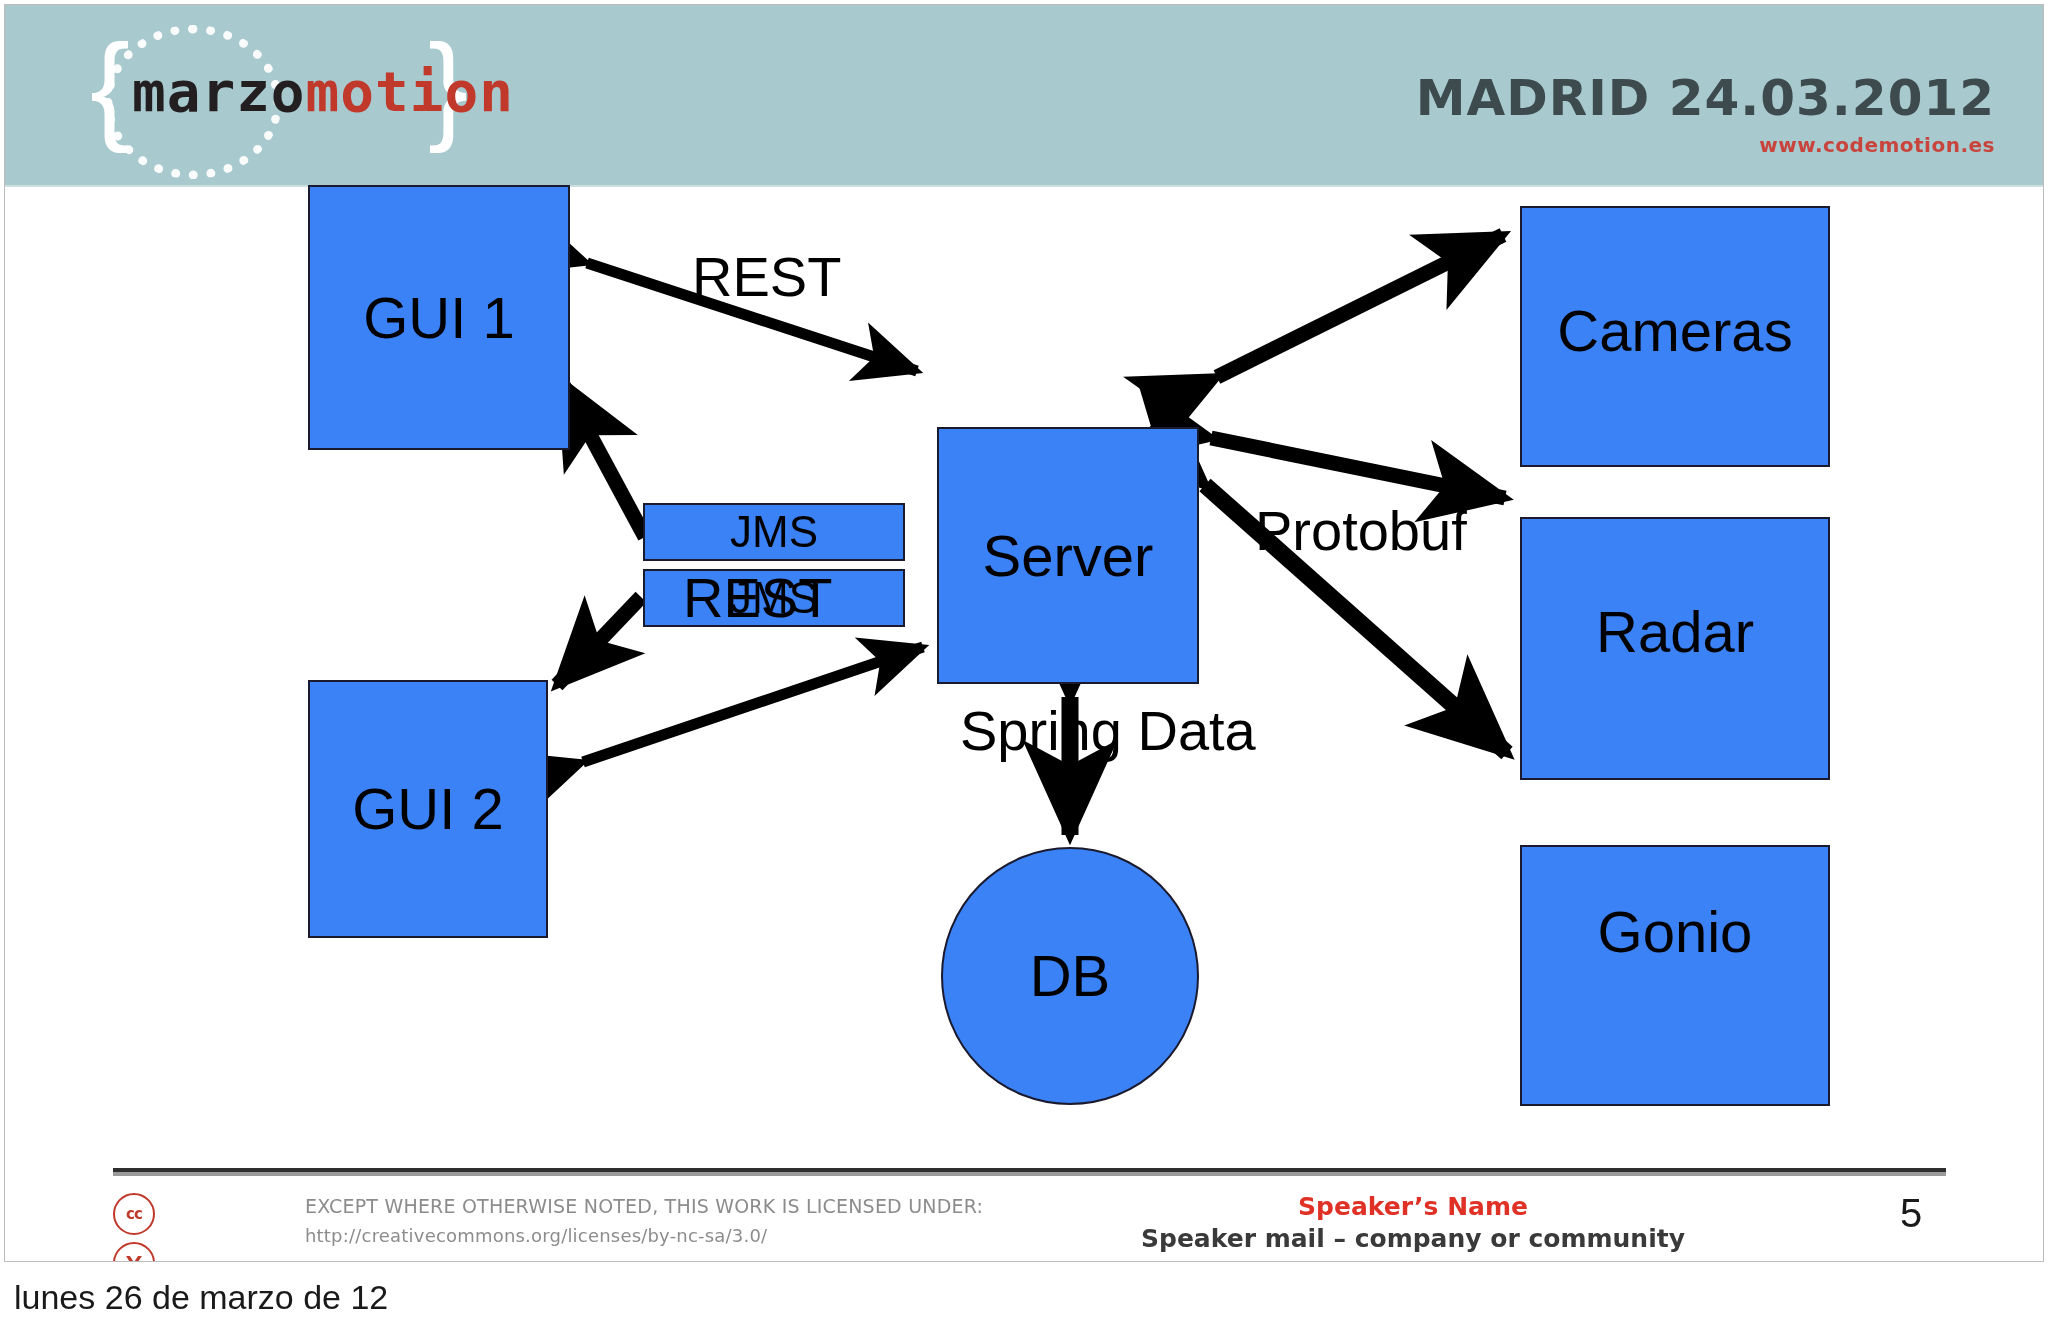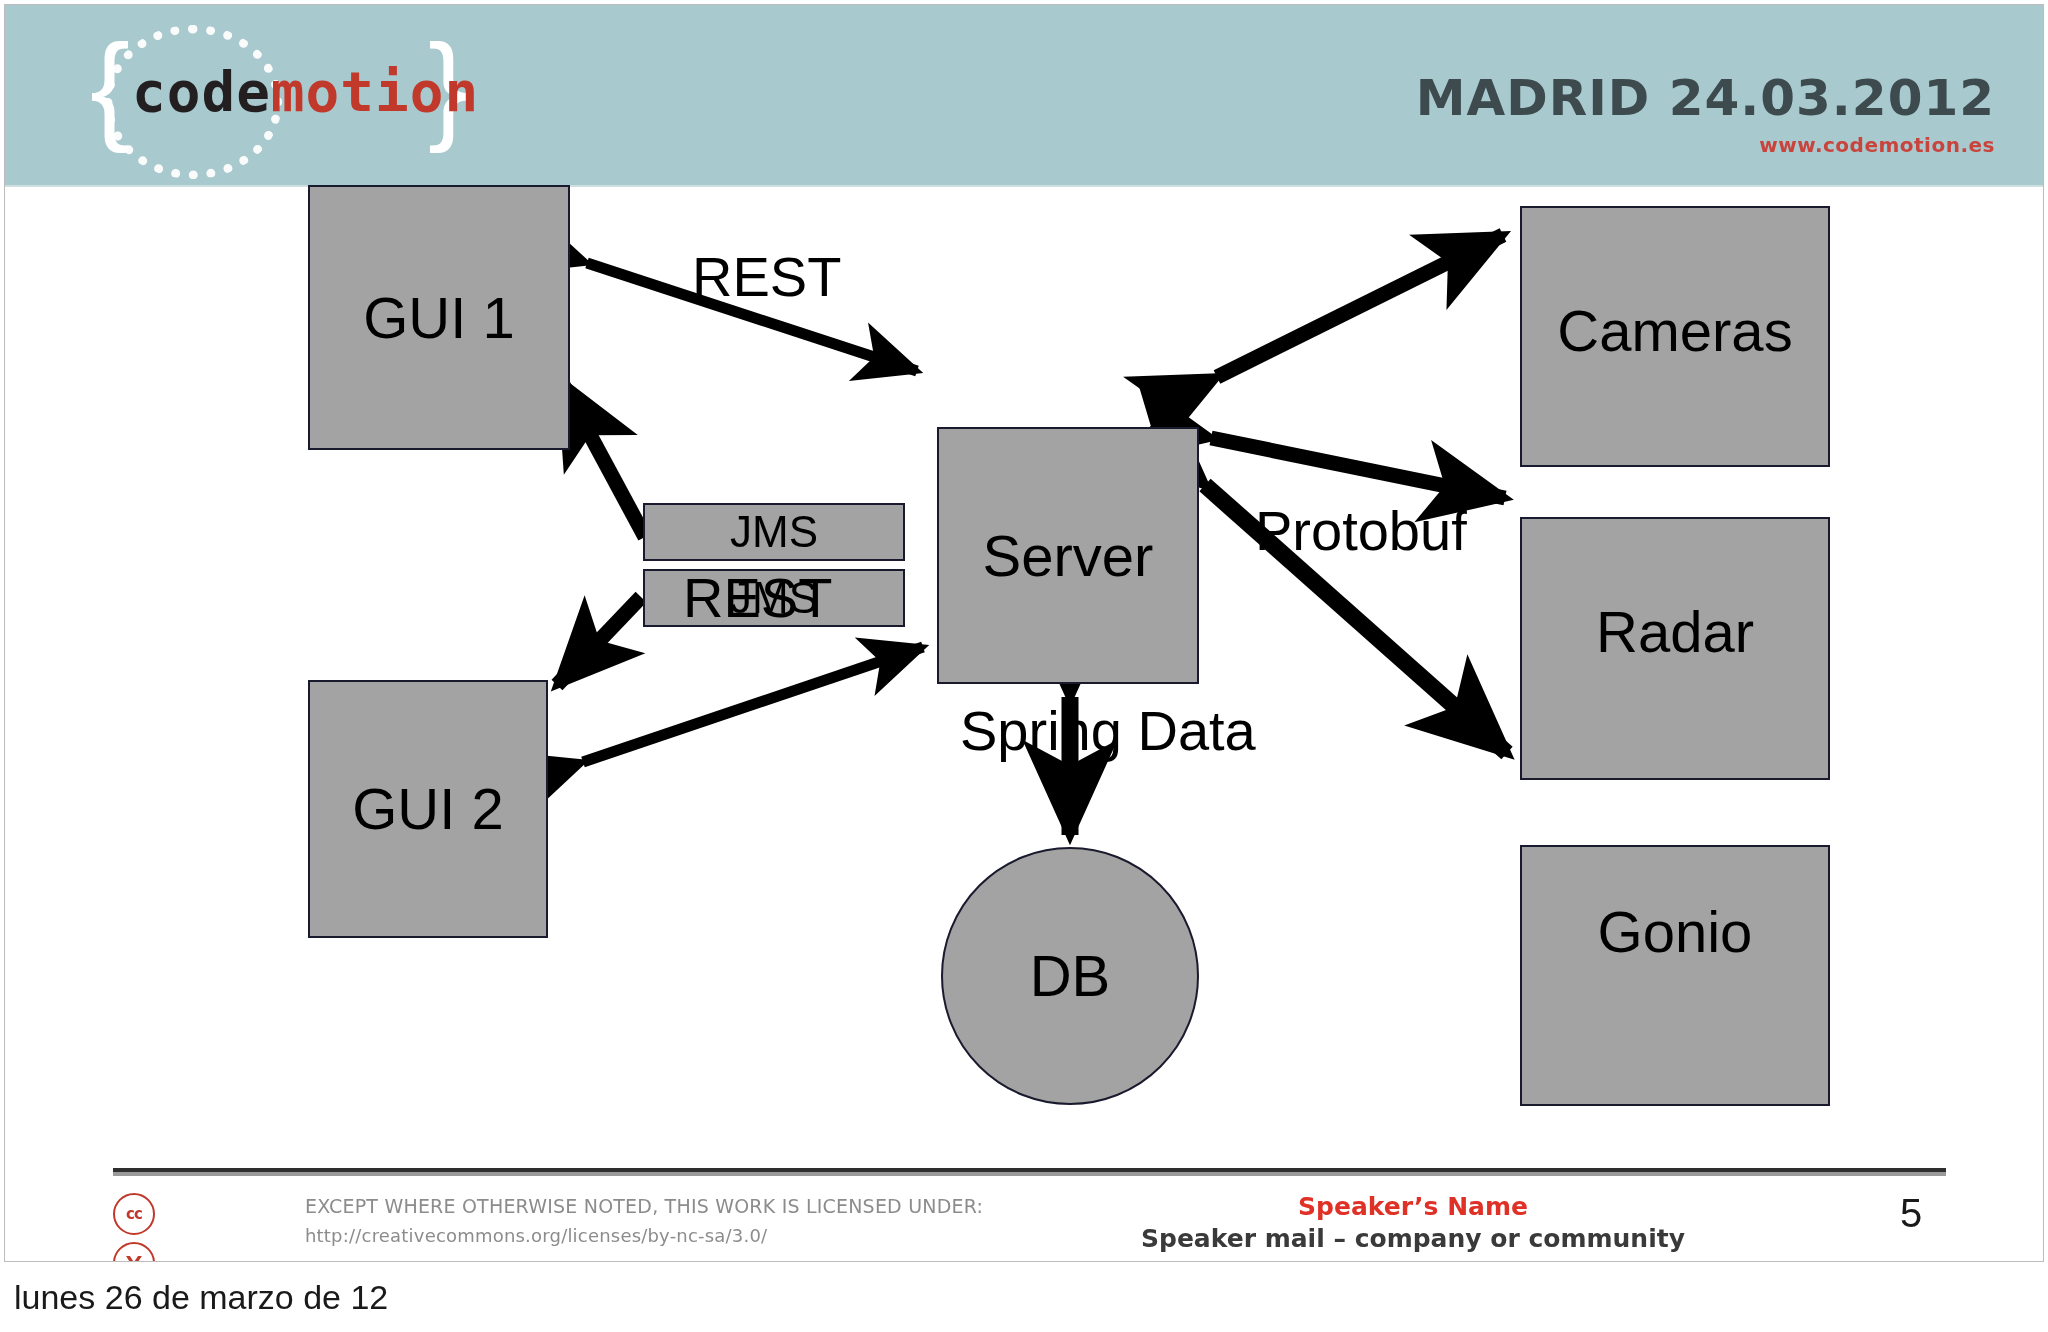--- a/index.html
+++ b/index.html
@@ -104,21 +104,21 @@
   
   #diagram {
     position: absolute;
     left: 0;
     top: 180px;
     width: 2040px;
     height: 960px;
   }
   .node {
     position: absolute;
-    background: #a3a3a3;
+    background: #3b82f6;
     border: 2px solid #1a1a2e;
     box-sizing: border-box;
     display: flex;
     align-items: center;
     justify-content: center;
     color: #000000;
     font-family: "Liberation Sans", sans-serif;
     font-weight: 400;
     line-height: 1;
   }
@@ -250,21 +250,21 @@
 
   <div id="slide">
 
     <div id="header-band">
 
       <div id="logo">
         <div class="halo"></div>
         <span class="brace brace-left">{</span>
         <span class="brace brace-right">}</span>
         <div class="wordmark">
-          <span class="wm-code">code</span><span class="wm-motion">motion</span>
+          <span class="wm-code">marzo</span><span class="wm-motion">motion</span>
         </div>
       </div>
 
       <div id="header-right">
         <div class="hr-city">MADRID 24.03.2012</div>
         <div class="hr-url">www.codemotion.es</div>
       </div>
 
     </div>
 

